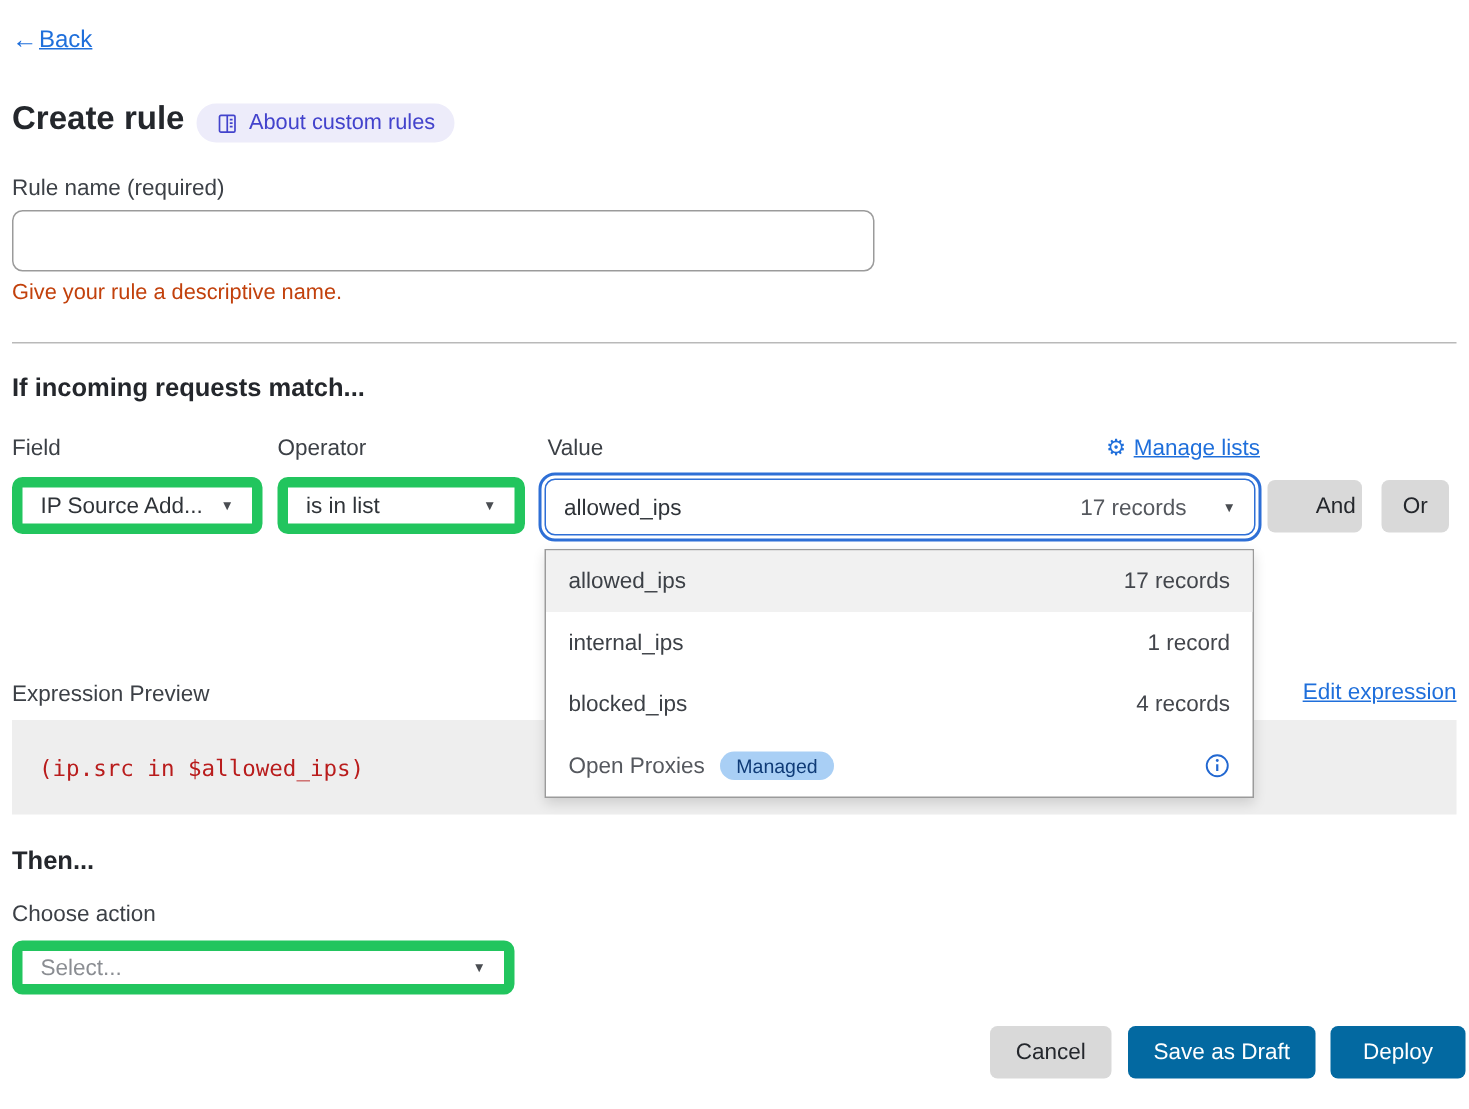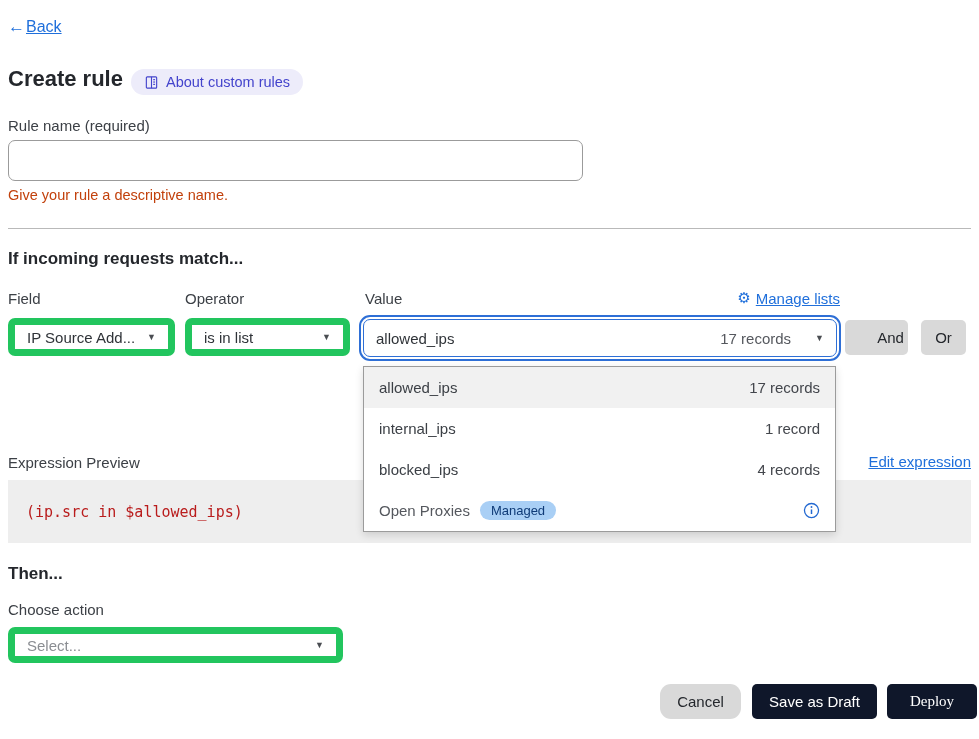--- a/index.html
+++ b/index.html
@@ -158,32 +158,32 @@
   }
 
   
   .then-heading { left: 8px; top: 564px; }
   .choose-action-label { left: 8px; top: 601px; }
   .action-select { left: 8px; top: 627px; width: 335px; height: 36px; }
   .placeholder-text { color: #8a8d92; }
 
   
   .blue-btn {
-    background: #0f172a;
+    background: #0369a1;
     color: #fff;
     border: none;
     border-radius: 5px;
     font-size: 15px;
     font-family: "Liberation Sans", sans-serif;
     cursor: pointer;
     height: 35px;
   }
-  .cancel-btn { left: 660px; top: 684px; width: 81px; border-radius: 11px; }
+  .cancel-btn { left: 660px; top: 684px; width: 81px; }
   .save-draft-btn { left: 752px; top: 684px; width: 125px; }
-  .deploy-btn { left: 887px; top: 684px; width: 90px; font-family: Liberation Serif, serif; }
+  .deploy-btn { left: 887px; top: 684px; width: 90px; }
 </style>
 </head>
 <body>
 
 <div class="page">
 
   <a class="abs back-link">
     <span class="back-arrow">←</span>
       <span class="link" style="font-size:16px;">Back</span>
   </a>

